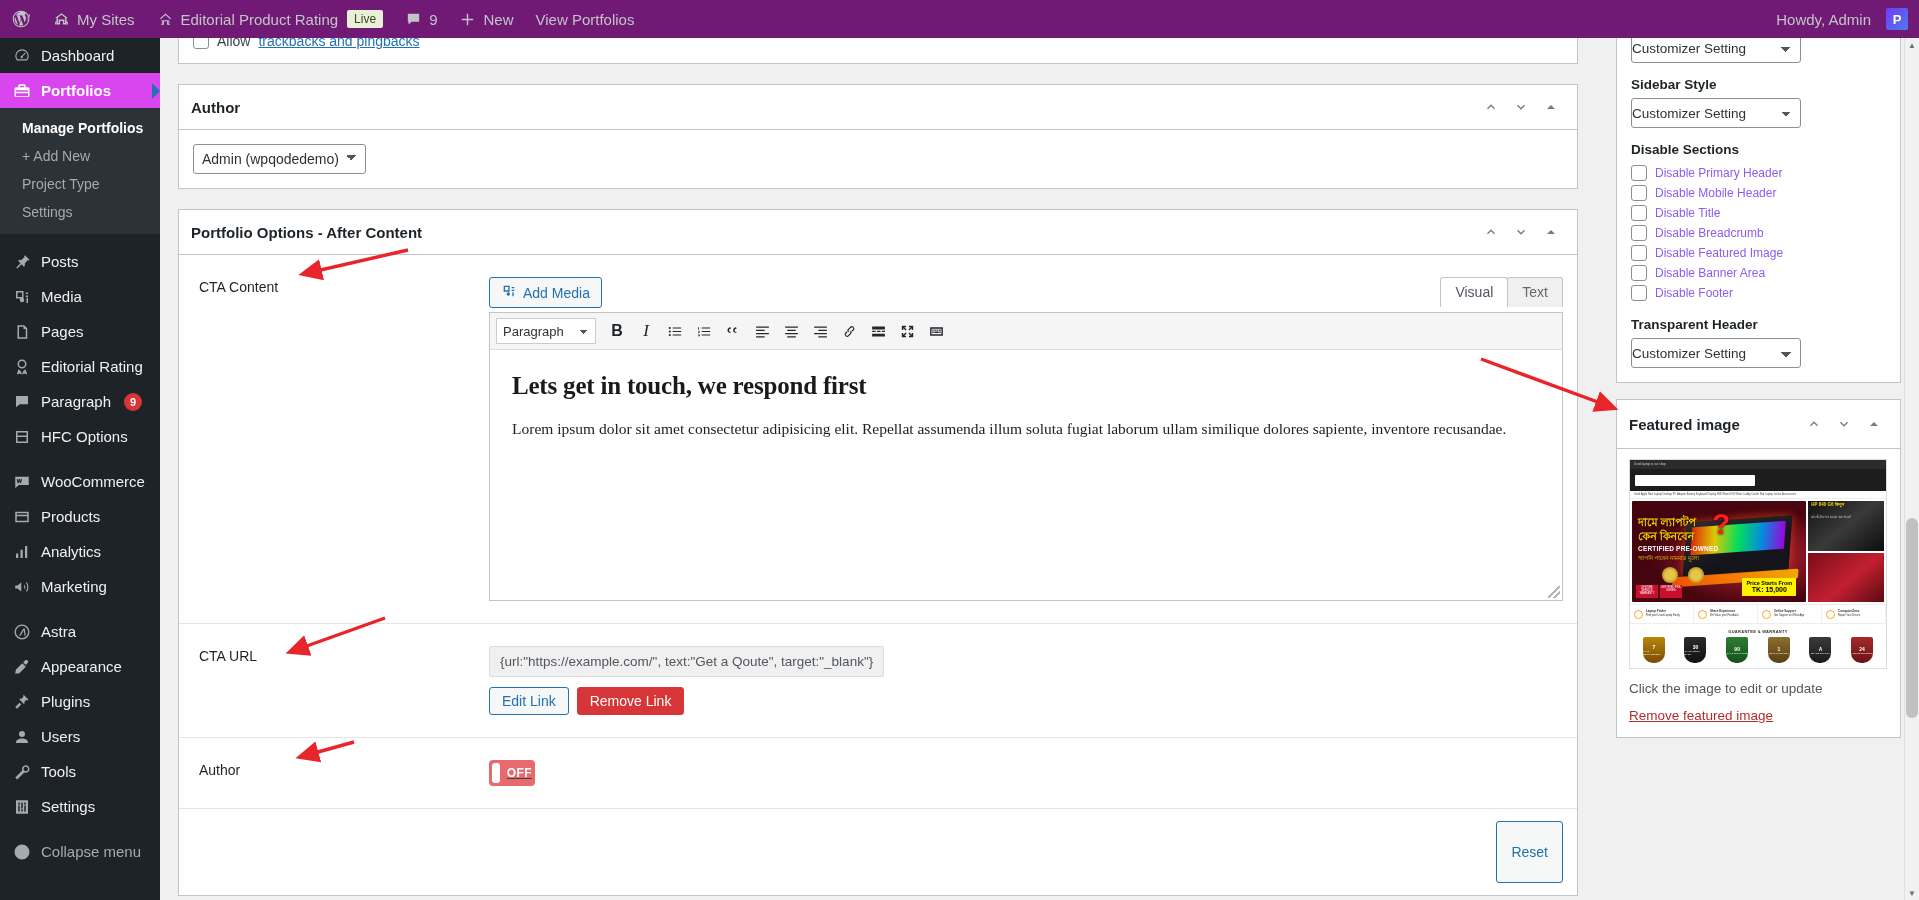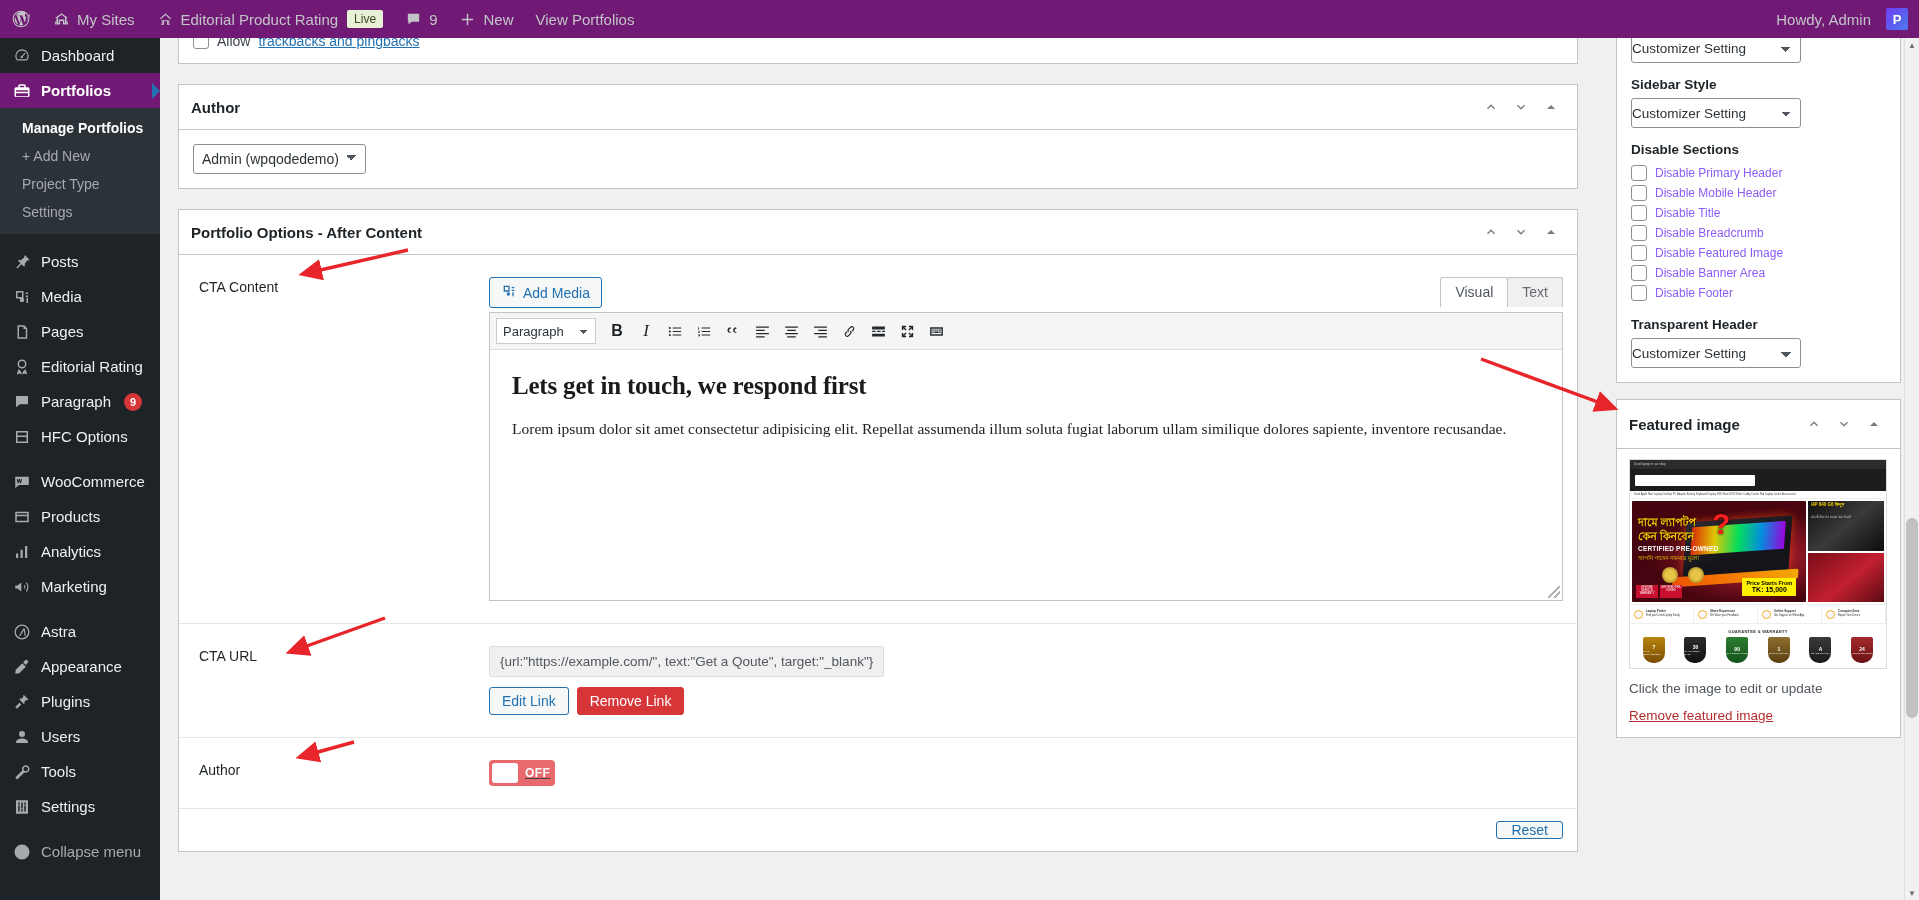--- a/index.html
+++ b/index.html
@@ -51,21 +51,21 @@
     background: #1d2327;
     z-index: 40;
   }
   .menu-item {
     display: flex; align-items: center; gap: 9px;
     height: 35px; padding: 0 0 0 12px;
     color: #f0f0f1; font-size: 15px;
     cursor: pointer; position: relative;
   }
   .menu-item.current {
-    background: #701a75; color: #fff; font-weight: 600;
+    background: #d946ef; color: #fff; font-weight: 600;
   }
   .menu-item.current::after {
     content: ""; position: absolute; right: -8px; top: 50%;
     margin-top: -8px; border: 8px solid transparent;
     border-left-color: #2271b1;
   }
   .menu-icon {
     width: 20px; height: 20px;
     display: inline-flex; align-items: center; justify-content: center;
     flex: 0 0 20px;
@@ -257,39 +257,39 @@
     font-family: "Liberation Sans", sans-serif;
     font-size: 14px; padding: 5px 12px;
     border-radius: 3px; cursor: pointer; border: 1px solid transparent;
   }
   .btn-secondary { background: #f6f7f7; border-color: #2271b1; color: #2271b1; }
   .btn-danger { background: #d63638; border-color: #d63638; color: #fff; }
 
   
   .toggle {
     display: inline-flex; align-items: center;
-    width: 66px; height: 26px;
+    width: 46px; height: 26px;
     background: #e96a6c; border-radius: 4px;
     cursor: pointer; position: relative; padding: 3px; text-decoration: underline;
   }
   .toggle .knob {
     width: 26px; height: 20px; background: #fff;
     border-radius: 3px;
   }
   .toggle .tlabel {
     color: #fff; font-size: 12px; font-weight: 700;
     margin-left: 7px; letter-spacing: 0.4px;
   }
 
   .box-footer {
     display: flex; justify-content: flex-end;
     padding: 12px 14px;
   }
   .reset-btn {
-    font-size: 14px; padding: 0 14px;
+    font-size: 14px; padding: 22px 14px;
     border: 1px solid #2271b1; border-radius: 3px;
     background: #f6f7f7; color: #2271b1; cursor: pointer;
   }
 
   
   .anno { position: absolute; pointer-events: none; z-index: 30; }
 
   
   #sidecol {
     position: absolute; right: 18px; top: 0;

